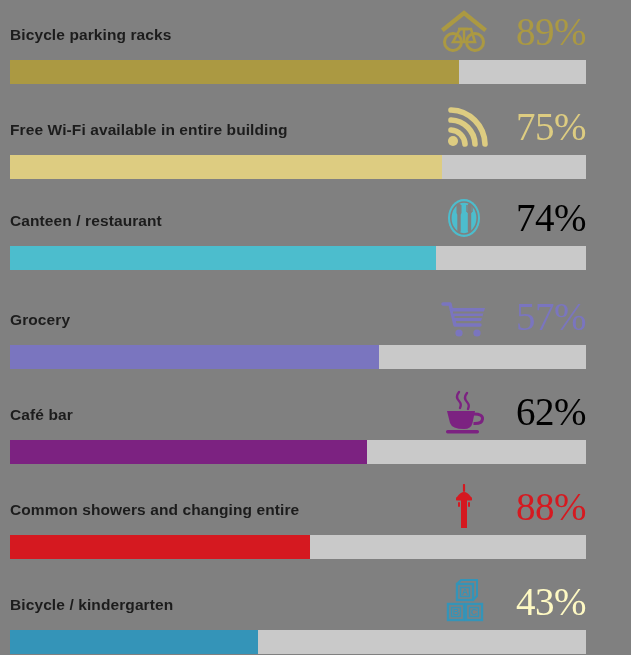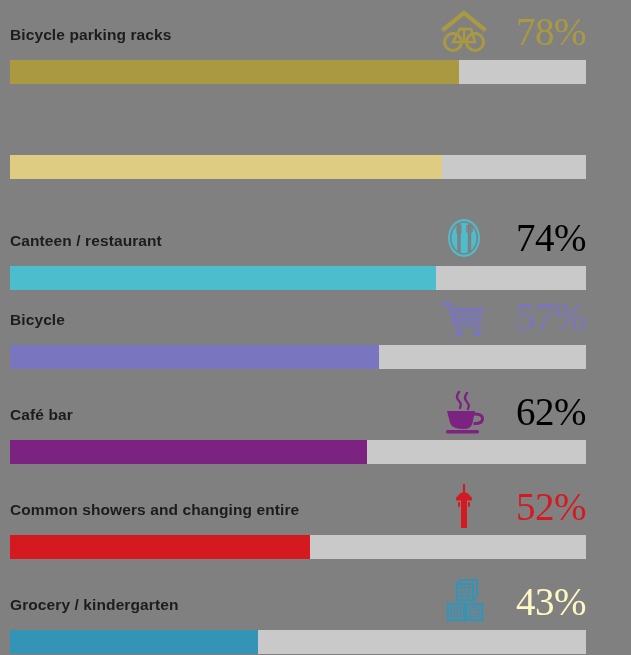--- a/index.html
+++ b/index.html
@@ -93,32 +93,44 @@
         <div class="icon-wrap">
           <svg viewBox="0 0 48 46">
             <path d="M4 20 L24 4 L44 20" fill="none" stroke="#ab9942" stroke-width="4.2" stroke-linecap="square"></path>
             <circle cx="13" cy="33" r="8.5" fill="none" stroke="#ab9942" stroke-width="3"></circle>
             <circle cx="35" cy="33" r="8.5" fill="none" stroke="#ab9942" stroke-width="3"></circle>
             <path d="M13 33 L20 20 L31 20 L35 33 L24 33 Z" fill="none" stroke="#ab9942" stroke-width="2.6"></path>
             <path d="M18 20 L28 20" stroke="#ab9942" stroke-width="2.6"></path>
             <path d="M24 33 L24 21" stroke="#ab9942" stroke-width="2.4"></path>
           </svg>
         </div>
-        <div class="pct" style="color:#ab9942">78%</div>
+        <div class="pct" style="color:#ab9942">89%</div>
       </div>
       <div class="track" style="background:#c9c9c9">
         <div class="fill" style="width:78%;background:#ab9942"></div>
       </div>
     </div>
     <div class="row" style="top: 95px;">
+      <div class="row-content">
+        <div class="label">Free Wi-Fi available  in entire building</div>
+        <div class="icon-wrap">
+          <svg viewBox="0 0 48 46">
+            <circle cx="13" cy="37" r="5" fill="#ddcc81"></circle>
+            <path d="M11 26 A15 15 0 0 1 25 40" fill="none" stroke="#ddcc81" stroke-width="5.6" stroke-linecap="round"></path>
+            <path d="M11 16 A25 25 0 0 1 35 40" fill="none" stroke="#ddcc81" stroke-width="5.6" stroke-linecap="round"></path>
+            <path d="M11 6 A35 35 0 0 1 45 40" fill="none" stroke="#ddcc81" stroke-width="5.6" stroke-linecap="round"></path>
+          </svg>
+        </div>
+        <div class="pct" style="color:#ddcc81">75%</div>
+      </div>
       <div class="track" style="background:#c9c9c9">
         <div class="fill" style="width:75%;background:#ddcc81"></div>
       </div>
     </div>
-    <div class="row" style="top: 206px;">
+    <div class="row" style="top: 186px;">
       <div class="row-content">
         <div class="label">Canteen / restaurant</div>
         <div class="icon-wrap">
           <svg viewBox="0 0 48 46">
             <ellipse cx="24" cy="23" rx="16" ry="19" fill="#4cbdcd"></ellipse>
             <ellipse cx="24" cy="23" rx="13.2" ry="16" fill="none" stroke="#808080" stroke-width="1.6"></ellipse>
             <path d="M19 10 L19 36" stroke="#808080" stroke-width="3.4" stroke-linecap="round"></path>
             <path d="M17.2 10 L17.2 18 Q19 21 20.8 18 L20.8 10" fill="none" stroke="#808080" stroke-width="1.4"></path>
             <path d="M29.5 10 L29.5 36" stroke="#808080" stroke-width="3.4" stroke-linecap="round"></path>
             <path d="M27 10 L27 17 M29.5 10 L29.5 17 M32 10 L32 17" stroke="#808080" stroke-width="1.5"></path>
@@ -126,21 +138,21 @@
           </svg>
         </div>
         <div class="pct" style="color:#000000">74%</div>
       </div>
       <div class="track" style="background:#c9c9c9">
         <div class="fill" style="width:74%;background:#4cbdcd"></div>
       </div>
     </div>
     <div class="row" style="top: 285px;">
       <div class="row-content">
-        <div class="label">Bicycle</div>
+        <div class="label">Grocery</div>
         <div class="icon-wrap">
           <svg viewBox="0 0 48 46">
             <path d="M3 10 L10 10 L15 31 L40 31" fill="none" stroke="#7a75bf" stroke-width="3.4" stroke-linecap="round" stroke-linejoin="round"></path>
             <path d="M11 14 L45 14 L41 27 L14 27 Z" fill="#7a75bf"></path>
             <path d="M13 18.5 L44 18.5 M14.5 23 L42.5 23" stroke="#808080" stroke-width="1.8"></path>
             <circle cx="19" cy="39" r="3.6" fill="#7a75bf"></circle>
             <circle cx="37" cy="39" r="3.6" fill="#7a75bf"></circle>
           </svg>
         </div>
         <div class="pct" style="color:#7a75bf">57%</div>
@@ -172,29 +184,29 @@
         <div class="label">Common  showers  and  changing  entire</div>
         <div class="icon-wrap">
           <svg viewBox="0 0 48 46">
             <path d="M24 1 L24 7" stroke="#d51920" stroke-width="2.2" stroke-linecap="round"></path>
             <path d="M17 13 Q24 3 31 13 Z" fill="#d51920"></path>
             <rect x="16" y="13" width="16" height="3.6" rx="1.2" fill="#d51920"></rect>
             <path d="M19 19 L19 22 M24 19.5 L24 23 M29 19 L29 22" stroke="#d51920" stroke-width="2" stroke-linecap="round"></path>
             <rect x="21" y="16" width="6" height="28" fill="#d51920"></rect>
           </svg>
         </div>
-        <div class="pct" style="color:#d51920">52%</div>
+        <div class="pct" style="color:#d51920">88%</div>
       </div>
       <div class="track" style="background:#c9c9c9">
         <div class="fill" style="width:52%;background:#d51920"></div>
       </div>
     </div>
     <div class="row" style="top: 570px;">
       <div class="row-content">
-        <div class="label">Grocery / kindergarten</div>
+        <div class="label">Bicycle / kindergarten</div>
         <div class="icon-wrap">
           <svg viewBox="0 0 48 46">
             <rect x="17" y="5" width="16" height="16" fill="none" stroke="#3494b8" stroke-width="2.4"></rect>
             <path d="M17 5 L21 1 L37 1 L37 17 L33 21" fill="none" stroke="#3494b8" stroke-width="2"></path>
             <rect x="20.5" y="8.5" width="9" height="9" fill="none" stroke="#3494b8" stroke-width="1.6"></rect>
             <text x="25" y="16" font-family="Liberation Sans, sans-serif" font-size="9" font-weight="bold" fill="#3494b8" text-anchor="middle">A</text>
             <rect x="8" y="25" width="16" height="16" fill="none" stroke="#3494b8" stroke-width="2.4"></rect>
             <rect x="11.5" y="28.5" width="9" height="9" fill="none" stroke="#3494b8" stroke-width="1.6"></rect>
             <text x="16" y="36" font-family="Liberation Sans, sans-serif" font-size="9" font-weight="bold" fill="#3494b8" text-anchor="middle">B</text>
             <rect x="26" y="25" width="16" height="16" fill="none" stroke="#3494b8" stroke-width="2.4"></rect>

